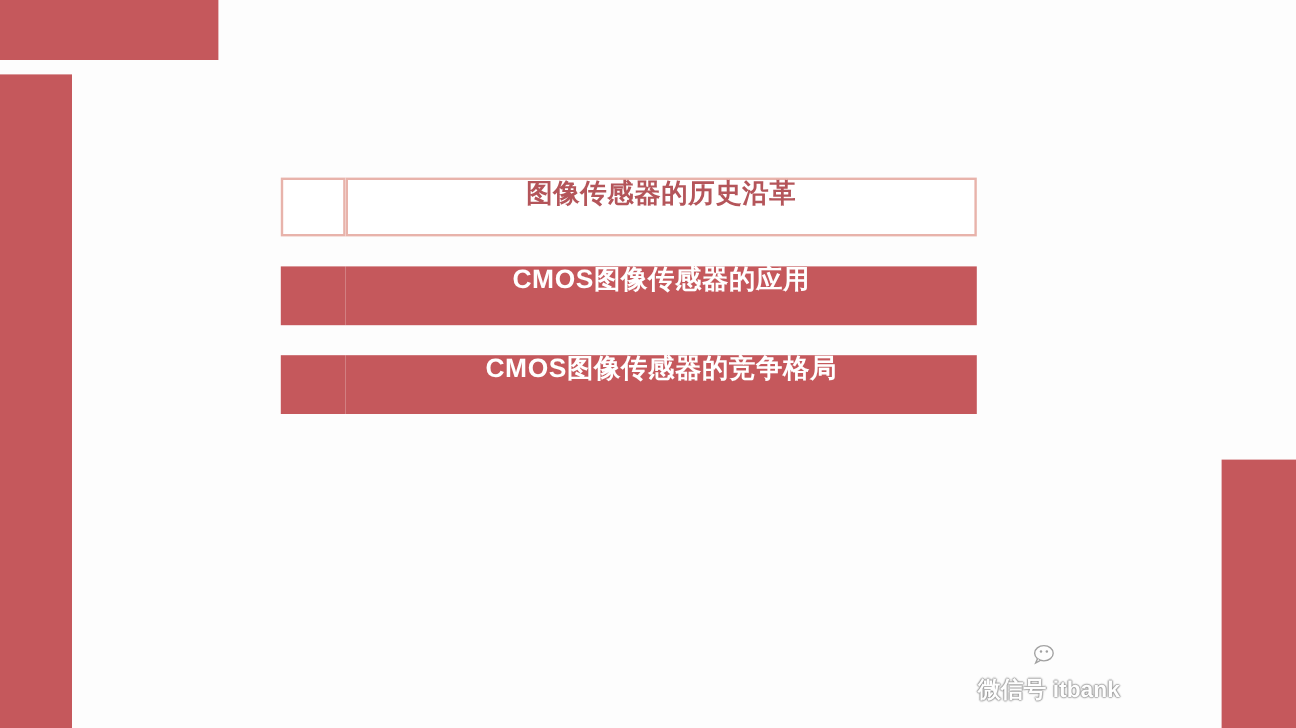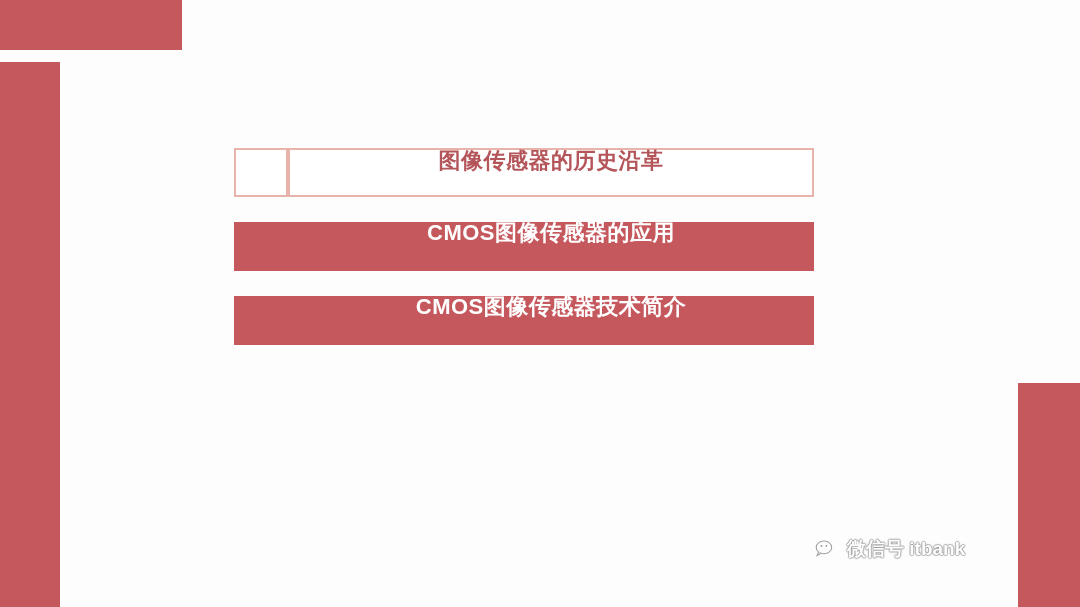--- a/index.html
+++ b/index.html
@@ -93,20 +93,21 @@
   }
   .agenda-row.is-outline .row-label {
     color: #b4555a;
   }
 
   
   .wm {
     position: absolute;
     white-space: nowrap;
     pointer-events: none;
+    flex-direction: column;
   }
   .wm-wechat {
     left: 815px;
     top: 536px;
     display: flex;
     align-items: center;
     gap: 6px;
     color: #ffffff;
     font-size: 19px;
     font-weight: bold;
@@ -161,21 +162,21 @@
     <div class="agenda-row">
       <div class="row-marker"></div>
       <div class="row-bar">
         <span class="row-label">CMOS图像传感器的应用</span>
       </div>
     </div>
 
     <div class="agenda-row">
       <div class="row-marker"></div>
       <div class="row-bar">
-        <span class="row-label">CMOS图像传感器技术简介</span>
+        <span class="row-label">CMOS图像传感器的竞争格局</span>
       </div>
     </div>
 
 
   </div>
 
   <div class="wm wm-wechat">
     <span>
       <svg class="wechat-icon" viewBox="0 0 32 24" fill="none" stroke="#9a9a9a" stroke-width="1.4">
         <ellipse cx="11" cy="10" rx="9.5" ry="7.8" fill="#ffffff"></ellipse>

